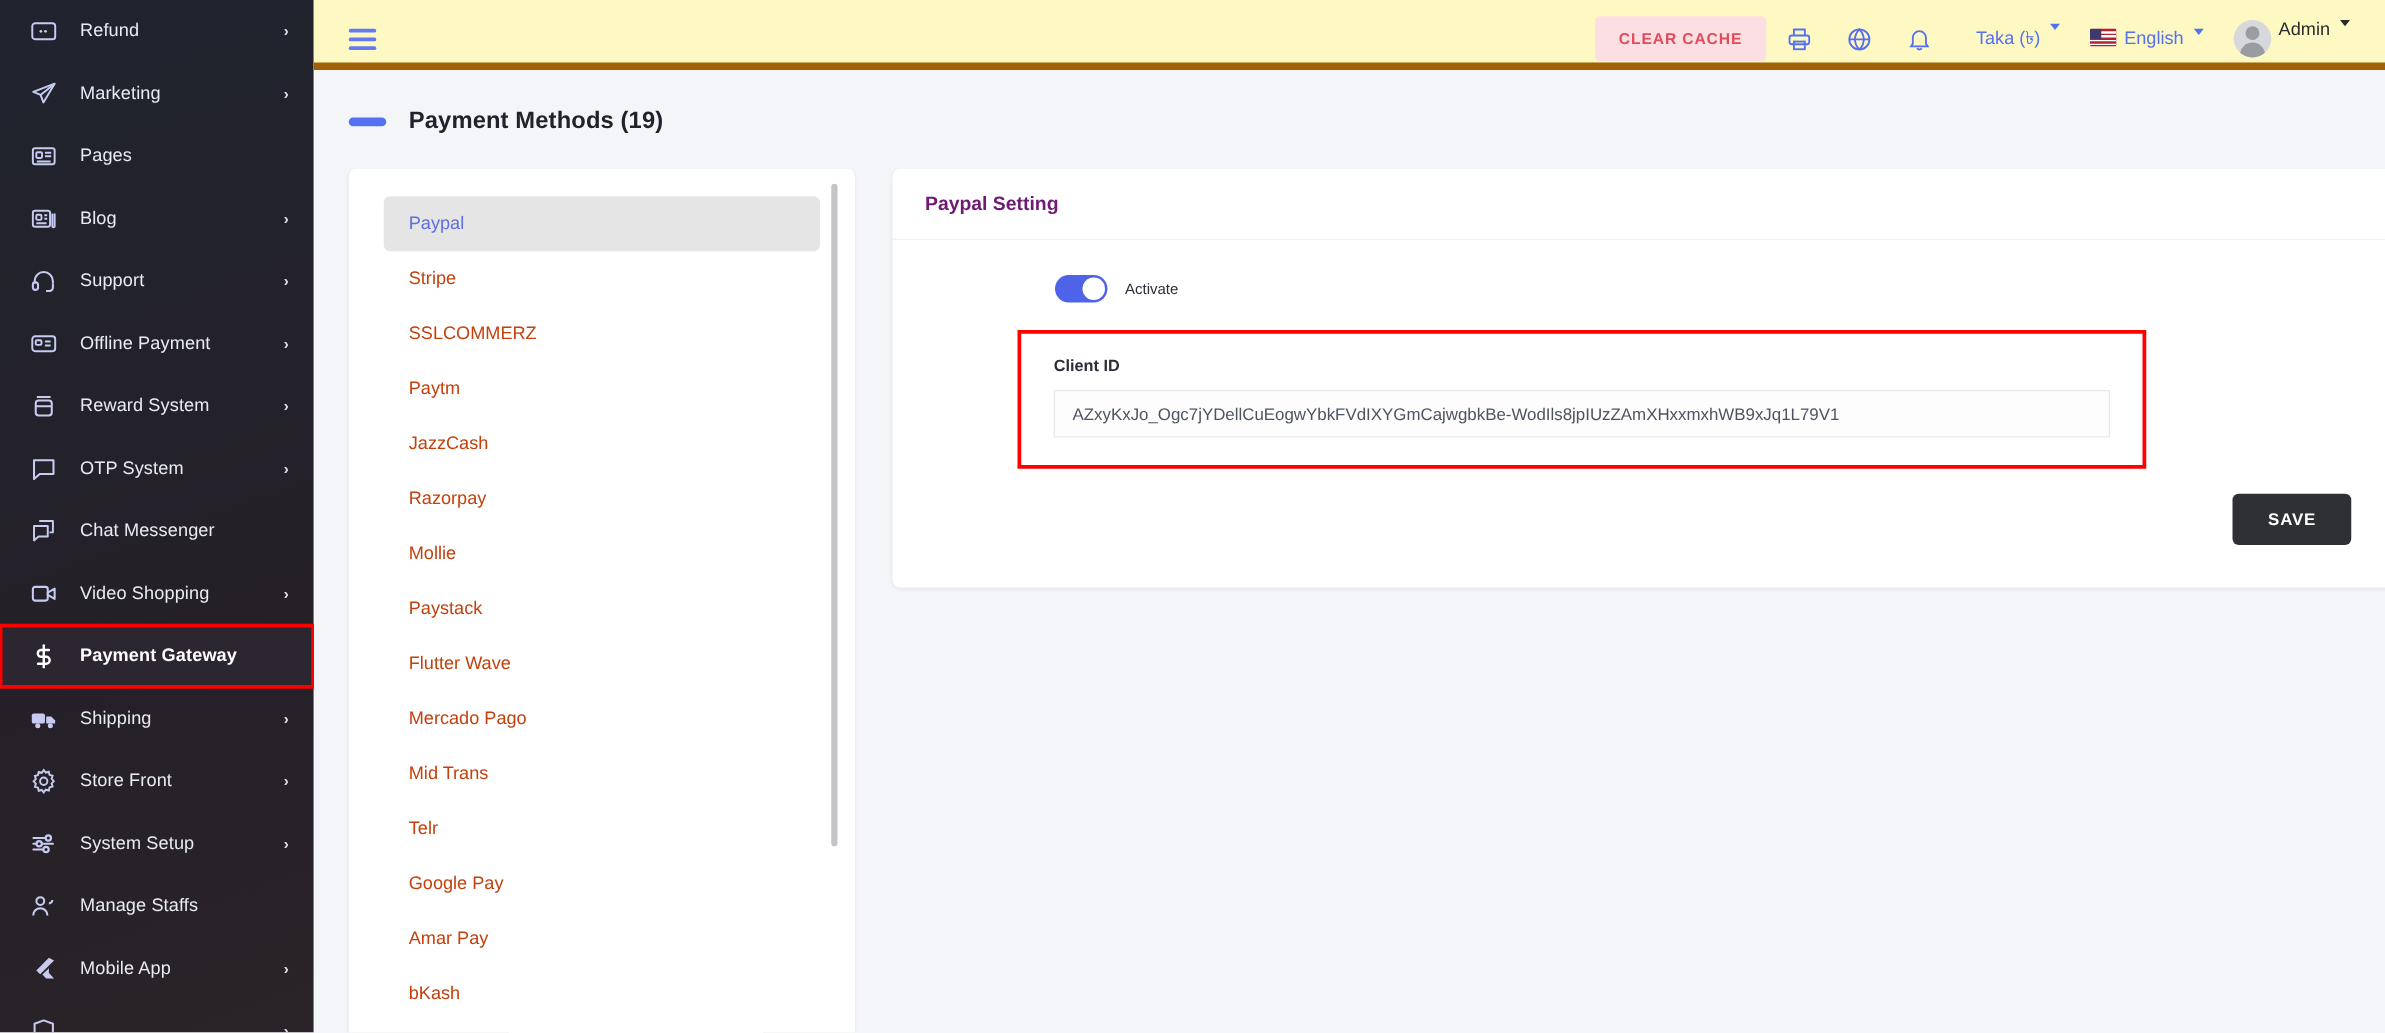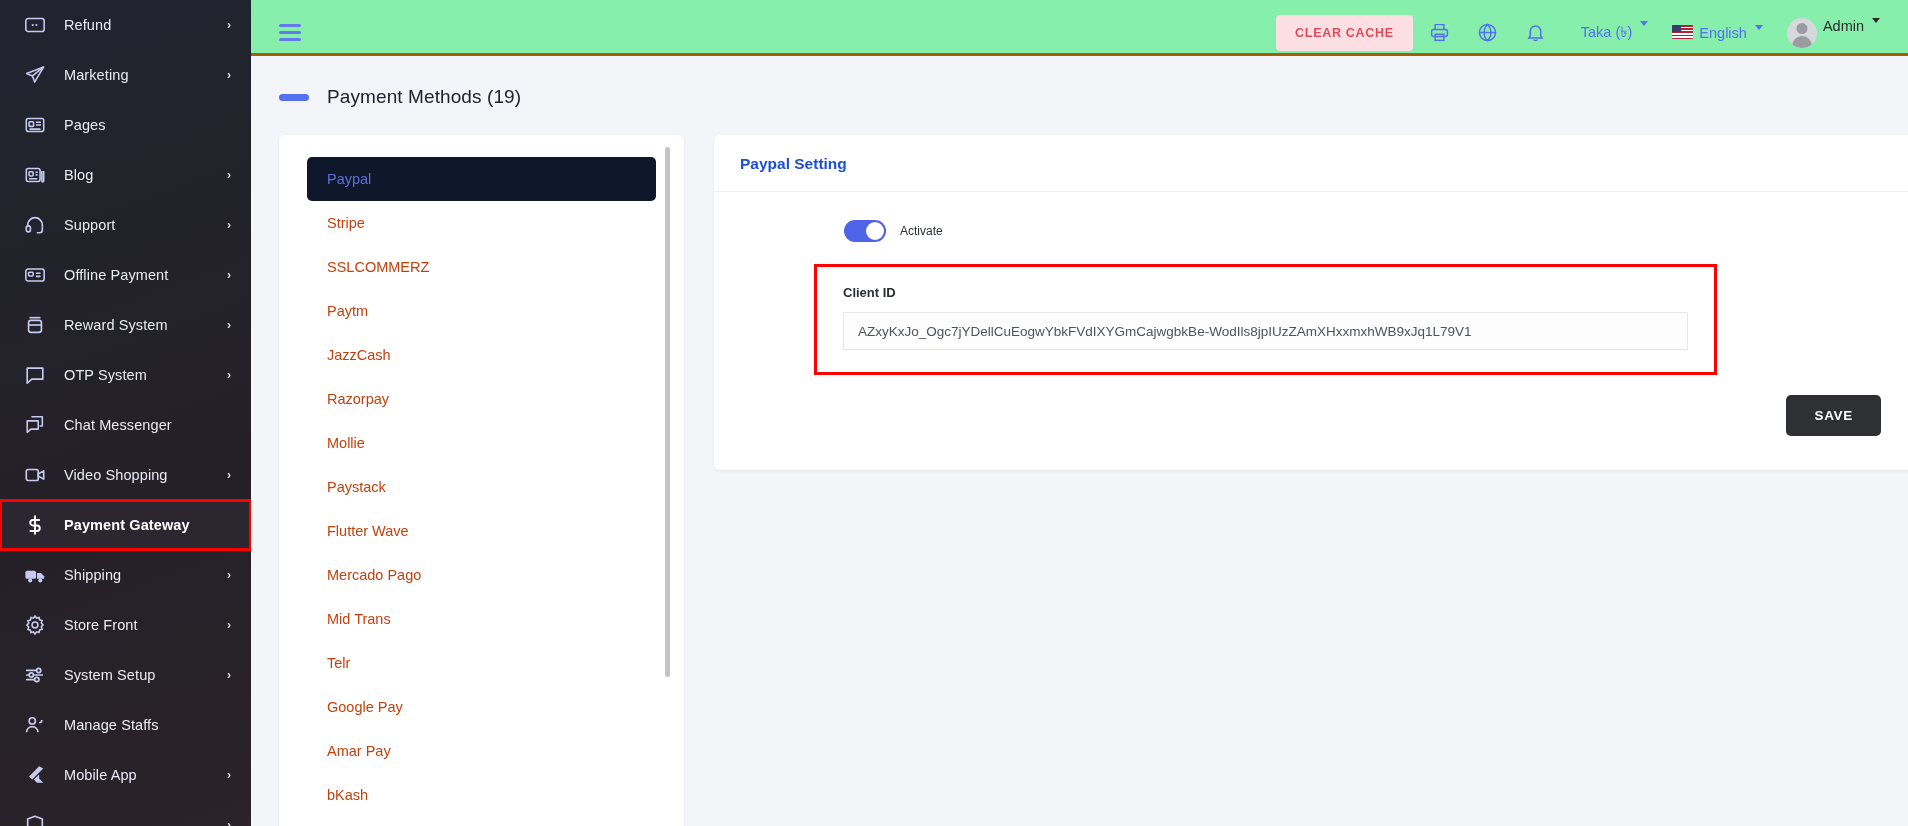--- a/index.html
+++ b/index.html
@@ -38,24 +38,24 @@
   }
   .nav-item.active { background: #2b2630; }
   .nav-item.highlight { outline: 3px solid #ff0000; outline-offset: -2px; z-index: 5; }
   .nav-item.active .lbl { font-weight: bold; color: #ffffff; }
   .nav-item.active .ico { color: #ffffff; }
 
   
   .main { flex: 1; height: 826px; background: #f4f5f9; overflow: hidden; position: relative; }
 
   .topbar {
-    height: 56px; background: #86efac;
+    height: 56px; background: #fef9c3;
     display: flex; align-items: center;
     padding: 12px 28px 0 28px;
-    border-bottom: 3px solid #a16207;
+    border-bottom: 6px solid #a16207;
   }
   .hamburger { width: 22px; cursor: pointer; }
   .hamburger span {
     display: block; height: 3px; border-radius: 2px;
     background: #6479f0; margin-bottom: 4px;
   }
   .hamburger span:last-child { margin-bottom: 0; }
   .topbar-spacer { flex: 1; }
 
   .clear-cache {
@@ -107,55 +107,55 @@
     background: #9a9ca1; transform: translateX(-50%);
   }
   .user-name { font-size: 14.5px; color: #2b2b2b; }
 
   
   .page-head { display: flex; align-items: center; padding: 30px 0 0 28px; }
   .page-head .dash {
     width: 30px; height: 7px; border-radius: 4px;
     background: #5570f1; margin-right: 18px; flex: 0 0 30px;
   }
-  .page-title { font-size: 19px; font-weight: normal; color: #20232c; letter-spacing: .1px; }
+  .page-title { font-size: 19px; font-weight: bold; color: #20232c; letter-spacing: .1px; }
 
   
   .content { display: flex; padding: 27px 28px 0 28px; gap: 30px; align-items: flex-start; }
 
   .methods-card {
     width: 405px; flex: 0 0 405px;
     background: #ffffff; border-radius: 6px;
     box-shadow: 0 1px 3px rgba(30,35,60,.07);
     padding: 22px 0 10px 0;
     height: 700px; position: relative; overflow: hidden;
   }
   .methods-list { padding: 0 28px 0 28px; }
   .method {
     height: 44px; display: flex; align-items: center;
     padding: 0 20px; border-radius: 5px;
     font-size: 14.5px; color: #c2410c; cursor: pointer;
     margin-bottom: 0; white-space: nowrap;
   }
-  .method.selected { background: #0f172a; color: #5e6fe0; text-align: center; }
+  .method.selected { background: #e5e5e5; color: #5e6fe0; text-align: center; }
   .list-scrollbar {
     position: absolute; right: 14px; top: 12px;
     width: 5px; height: 530px; border-radius: 3px; background: #c3c4c8;
   }
 
   .setting-card {
     flex: 1; background: #ffffff; border-radius: 6px;
     box-shadow: 0 1px 3px rgba(30,35,60,.07);
     padding: 0; position: relative;
   }
   .setting-head {
     padding: 20px 26px 18px 26px;
     border-bottom: 1px solid #eef0f4;
   }
-  .setting-title { font-size: 15.5px; font-weight: bold; color: #1d4ed8; }
+  .setting-title { font-size: 15.5px; font-weight: bold; color: #701a75; }
   .setting-body { padding: 28px 26px 34px 26px; }
 
   .toggle-row { display: flex; align-items: center; padding-left: 104px; margin-bottom: 22px; }
   .switch {
     width: 42px; height: 22px; border-radius: 12px;
     background: #4f63e8; position: relative; cursor: pointer; flex: 0 0 42px;
   }
   .switch .knob {
     position: absolute; right: 2px; top: 2px;
     width: 18px; height: 18px; border-radius: 50%;

